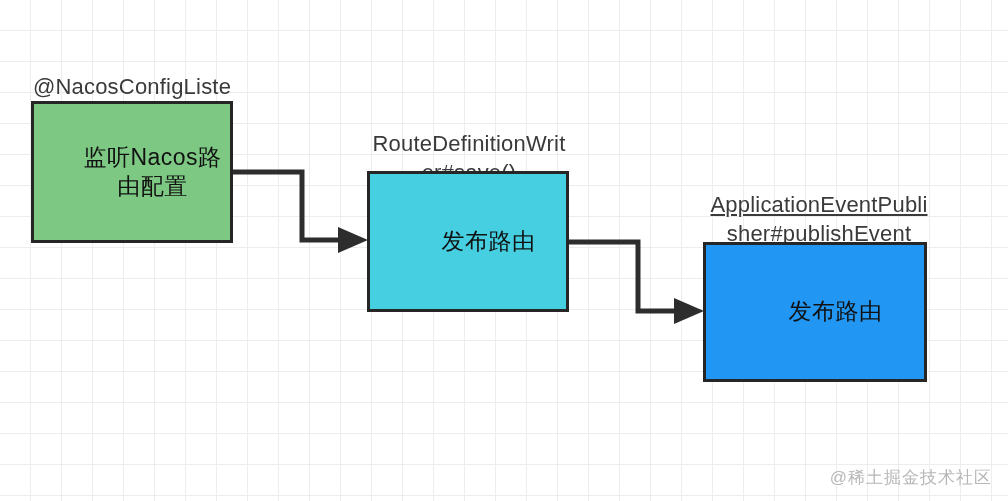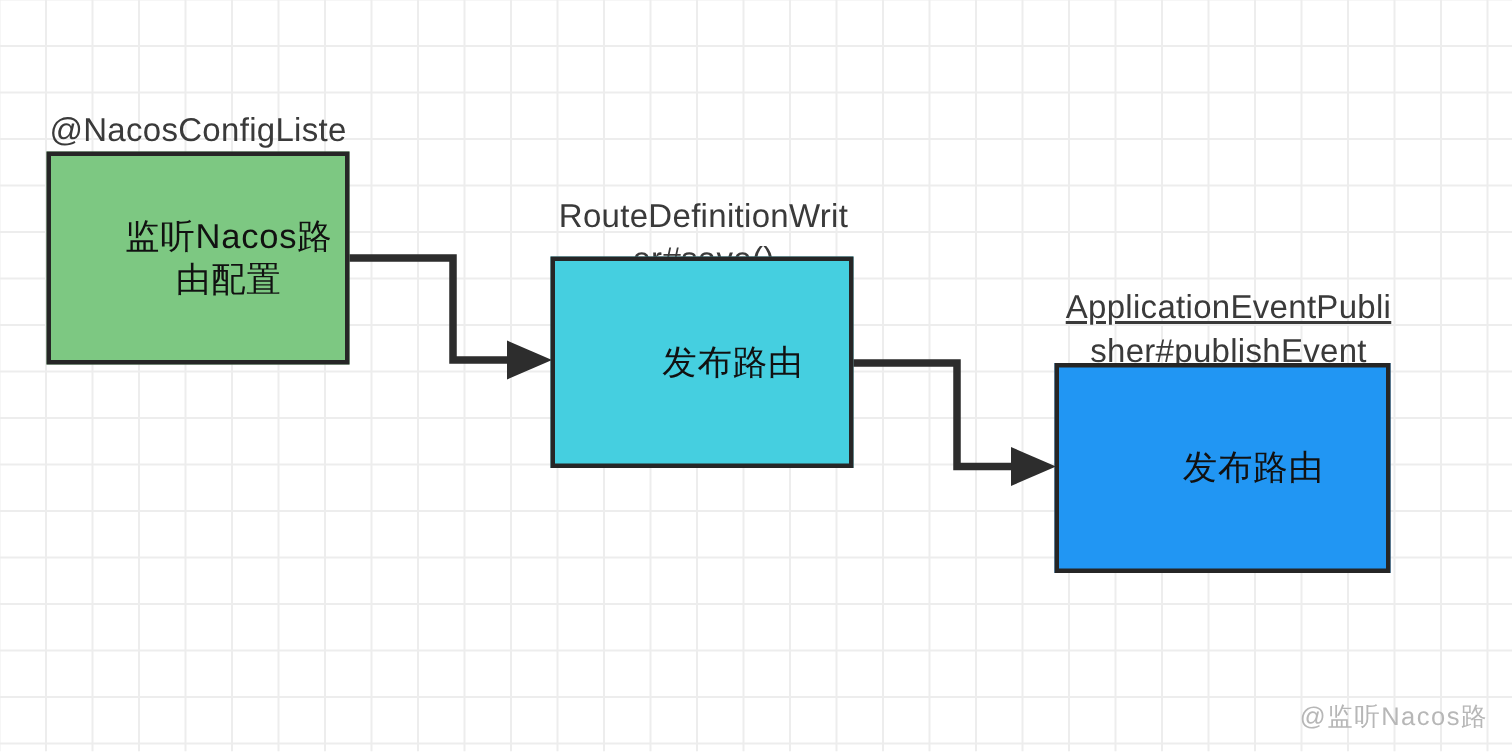--- a/index.html
+++ b/index.html
@@ -120,15 +120,15 @@
     <g>
       <path class="edge-path" d="M 233 172 L 302 172 L 302 240 L 341 240"></path>
       <polygon class="edge-head" points="338,227 368,240 338,253"></polygon>
     </g>
     <g>
       <path class="edge-path" d="M 569 242 L 638 242 L 638 311 L 677 311"></path>
       <polygon class="edge-head" points="674,298 704,311 674,324"></polygon>
     </g>
   </svg>
 
-  <div id="watermark">@监听Nacos路</div>
+  <div id="watermark">@稀土掘金技术社区</div>
 
 </div>
 
 </body></html>

